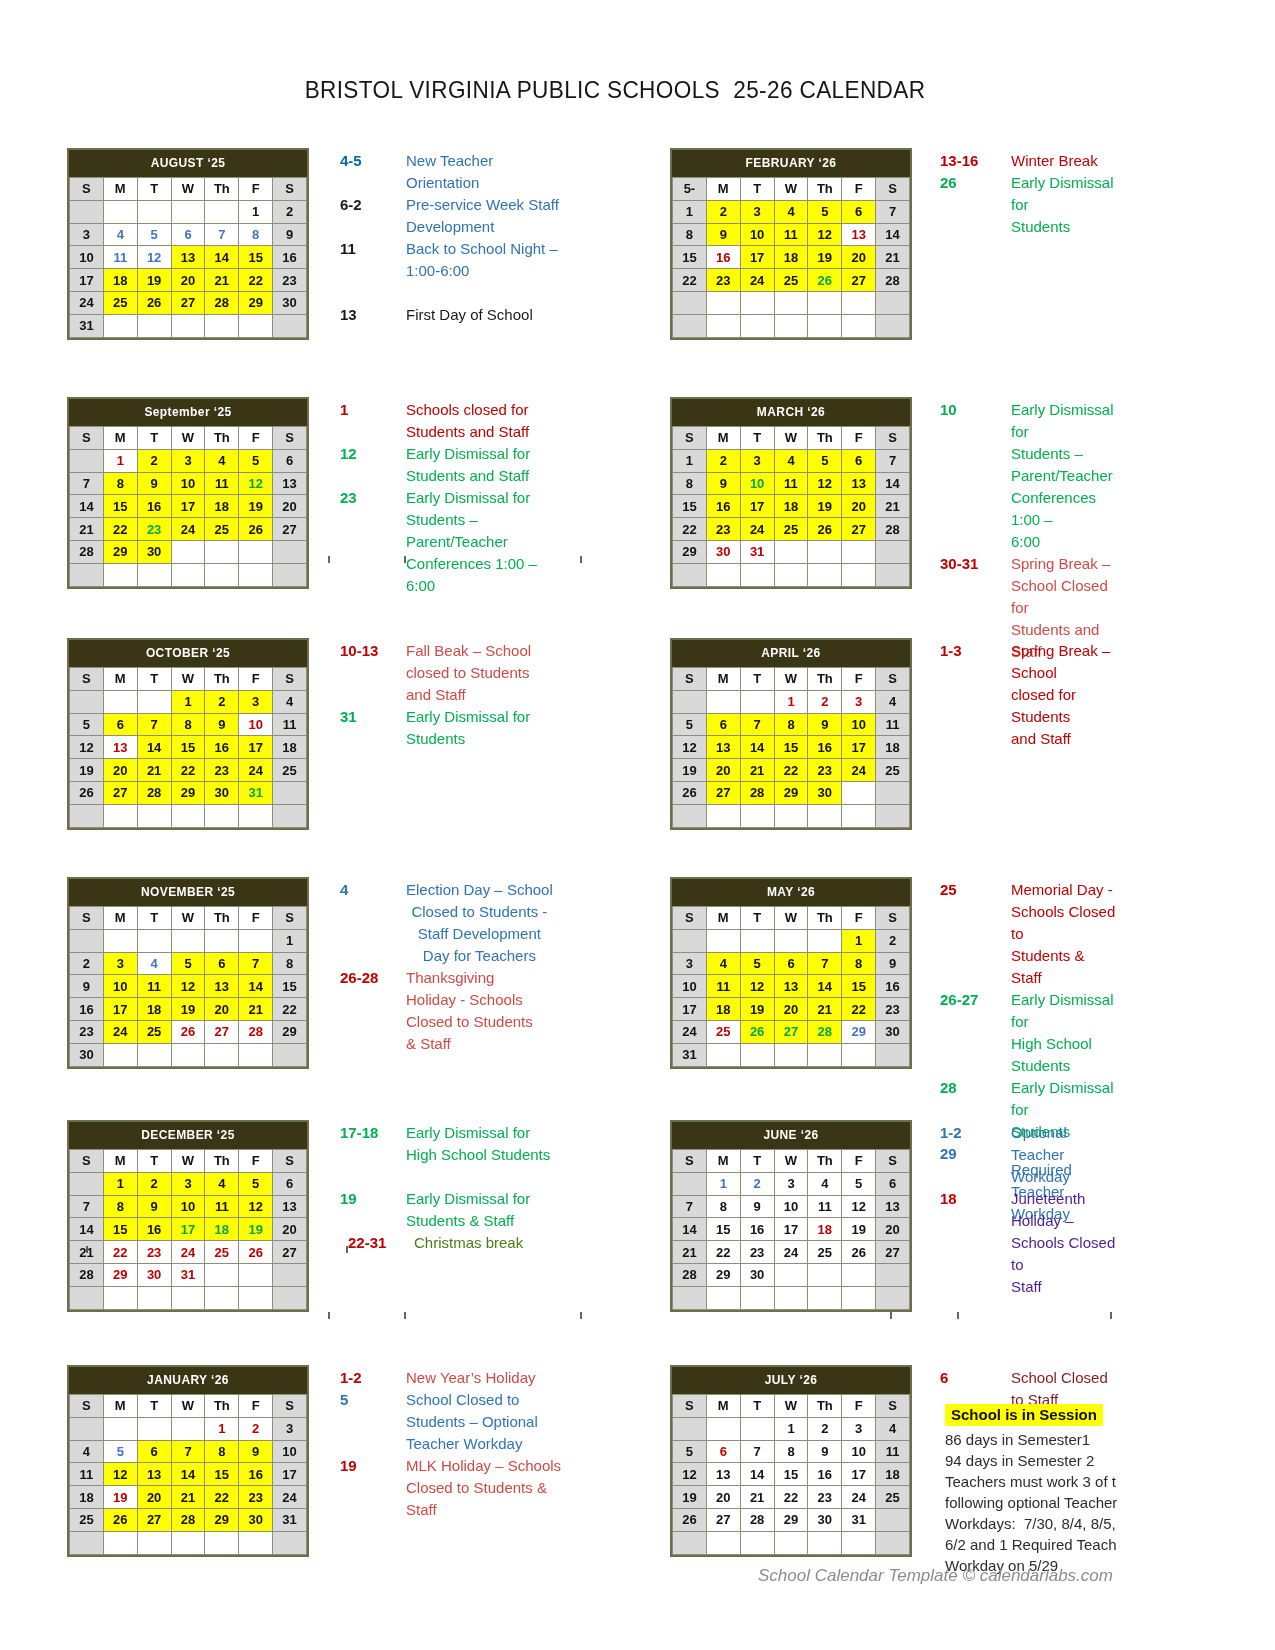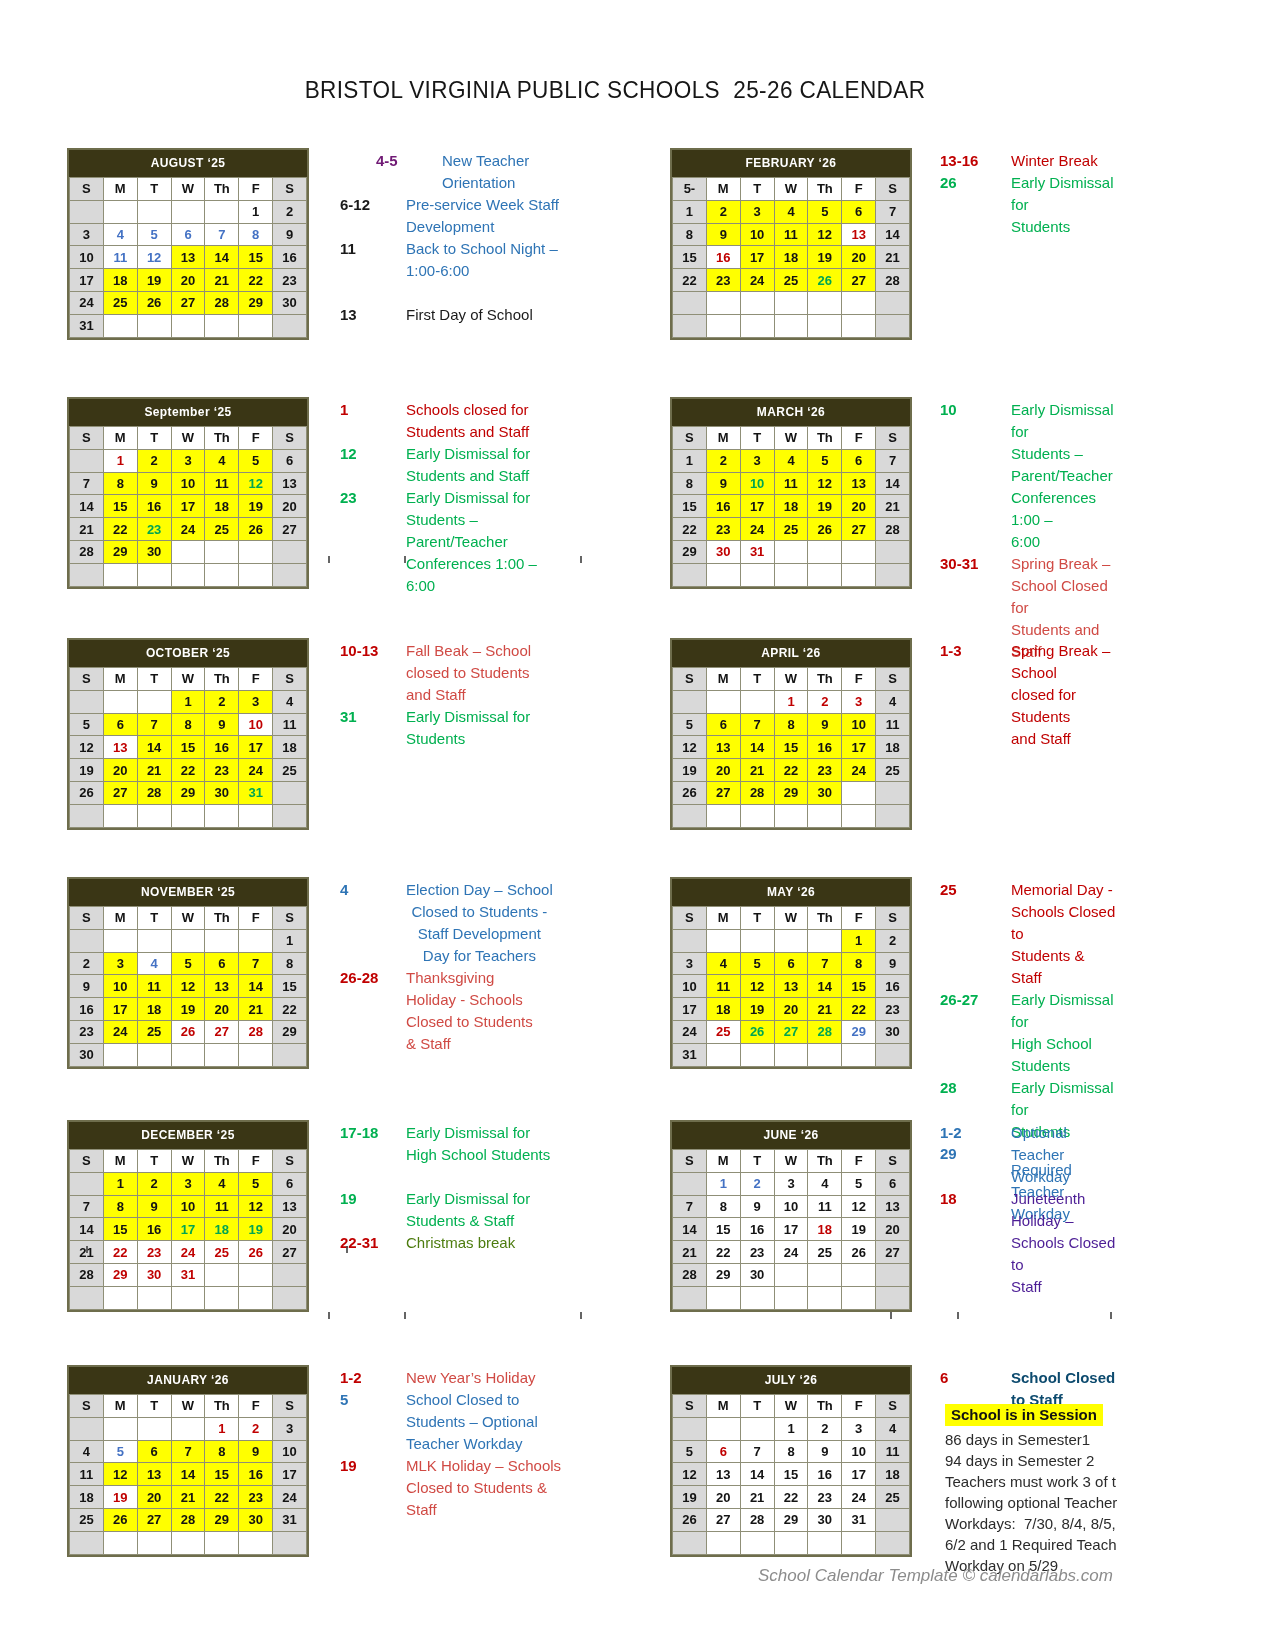--- a/index.html
+++ b/index.html
@@ -90,26 +90,26 @@
           <div class="cell"></div>
           <div class="cell"></div>
           <div class="cell"></div>
           <div class="cell"></div>
           <div class="cell"></div>
           <div class="cell we"></div>
         </div>
       </div>
       <div class="notes" style="left: 340px; top: 150px;">
         <div class="note">
-          <div class="nnum" style="width: 66px; color: #701a75; margin-left: 36px;">4-5</div>
+          <div class="nnum" style="width: 66px; color: #0369a1;">4-5</div>
           <div class="ntext" style="color: rgb(46, 116, 181);">New Teacher
 Orientation</div>
         </div>
         <div class="note">
-          <div class="nnum" style="width: 66px; color: rgb(26, 26, 26);">6-12</div>
+          <div class="nnum" style="width: 66px; color: rgb(26, 26, 26);">6-2</div>
           <div class="ntext" style="color: rgb(46, 116, 181);">Pre-service Week Staff
 Development</div>
         </div>
         <div class="note">
           <div class="nnum" style="width: 66px; color: rgb(26, 26, 26);">11</div>
           <div class="ntext" style="color: rgb(46, 116, 181);">Back to School Night –
 1:00-6:00</div>
         </div>
         <div class="note gap">
           <div class="nnum" style="width: 66px; color: rgb(26, 26, 26);">13</div>
@@ -660,21 +660,21 @@
           <div class="nnum" style="width: 66px; color: rgb(0, 176, 80);">17-18</div>
           <div class="ntext" style="color: rgb(0, 176, 80);">Early Dismissal for
 High School Students</div>
         </div>
         <div class="note gap">
           <div class="nnum" style="width: 66px; color: rgb(0, 176, 80);">19</div>
           <div class="ntext" style="color: rgb(0, 176, 80);">Early Dismissal for
 Students &amp; Staff</div>
         </div>
         <div class="note">
-          <div class="nnum" style="width: 66px; color: rgb(192, 0, 0);">22-31</div>
+          <div class="nnum" style="width: 66px; color: rgb(192, 0, 0); margin-left: 8px;">22-31</div>
           <div class="ntext" style="color: #4d7c0f;">Christmas break</div>
         </div>
       </div>
       <div class="cal" style="left: 670px; top: 1120px;">
         <div class="cal-title">JUNE ‘26</div>
         <div class="grid">
           <div class="cell hd we">S</div>
           <div class="cell hd">M</div>
           <div class="cell hd">T</div>
           <div class="cell hd">W</div>
@@ -860,21 +860,21 @@
           <div class="cell"></div>
           <div class="cell"></div>
           <div class="cell"></div>
           <div class="cell"></div>
           <div class="cell we"></div>
         </div>
       </div>
       <div class="notes" style="left: 940px; top: 1367px;">
         <div class="note">
           <div class="nnum" style="width: 71px; color: rgb(192, 0, 0);">6</div>
-          <div class="ntext" style="color: #0c4a6e; font-weight: bold;">School Closed to Staff</div>
+          <div class="ntext" style="color: #7f1d1d;">School Closed to Staff</div>
         </div>
       </div>
     </div>
 
   <div class="session">
     <span class="session-head">School is in Session</span>
     <div class="session-lines">86 days in Semester1
 94 days in Semester 2
 Teachers must work 3 of the
 following optional Teacher

